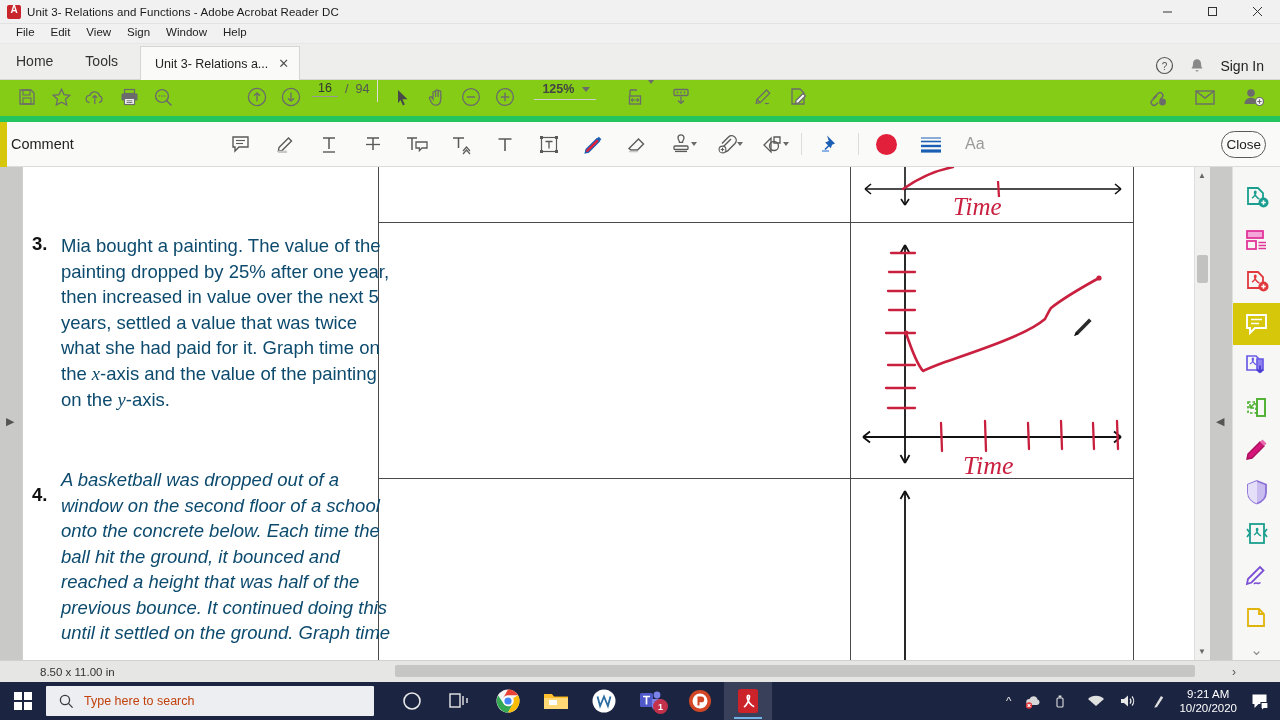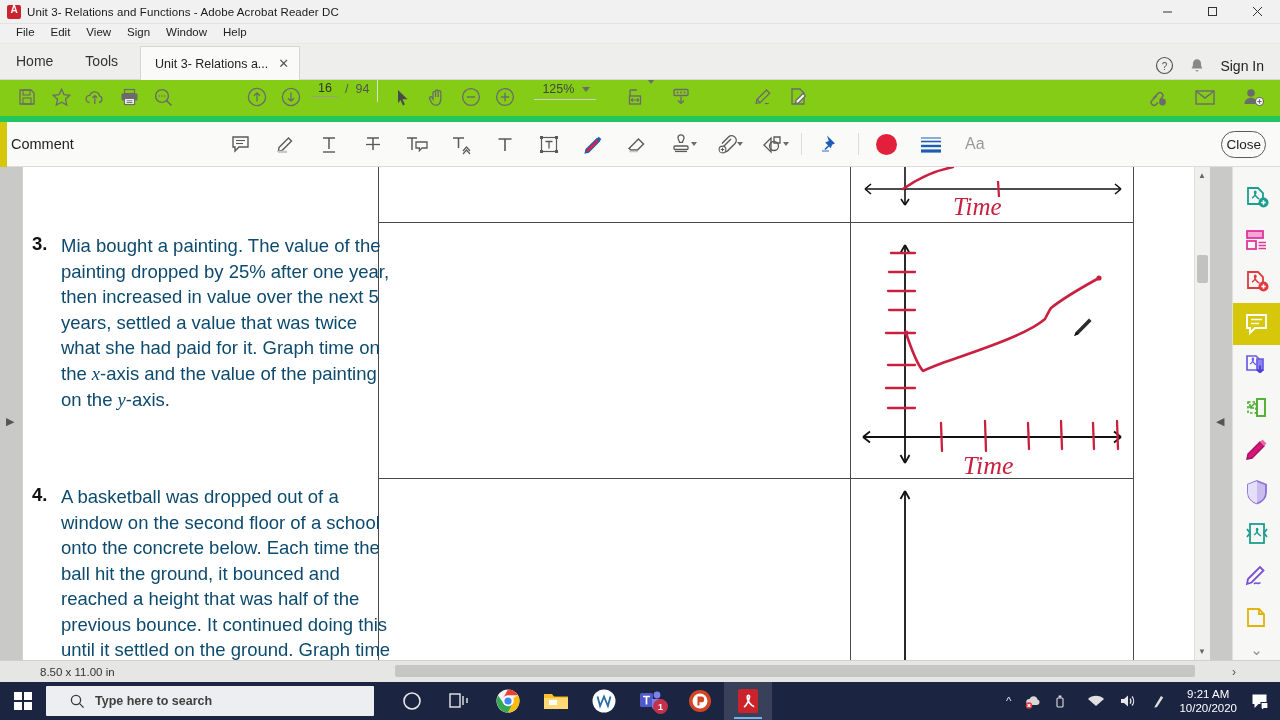--- a/index.html
+++ b/index.html
@@ -74,21 +74,21 @@
   }
   .pagenum {
     border-bottom: 1px solid #9a9a98; min-width: 26px; text-align: center; padding: 1px 3px;
     font-size: 12.5px; color: #333;
   }
   .pagetotal { color: #555; }
   .zoombox {
     display: flex; align-items: center; gap: 8px; margin-left: 12px;
     border-bottom: 1px solid #cfcfcd; padding: 2px 4px 3px 8px; min-width: 62px;
   }
-  .zoomval { font-size: 12.5px; color: #444; }
+  .zoomval { font-size: 12.5px; color: #444; font-weight: bold; }
   .caret { width: 0; height: 0; border-left: 4px solid transparent; border-right: 4px solid transparent;
            border-top: 5px solid #6b6b6b; }
   .caret.sm { border-left-width: 3px; border-right-width: 3px; border-top-width: 4px; }
 
   
   .commentbar {
     height: 45px; background: #fafaf8; border-bottom: 1px solid #dcdcda;
     display: flex; align-items: center; flex: 0 0 45px; position: relative;
   }
   .accent { width: 7px; height: 45px; background: #d6c70a; flex: none; }
@@ -161,21 +161,21 @@
   .hsarrow { font-size: 9px; color: #555; position: absolute; }
 
   
   .taskbar {
     height: 38px; background: #1b2440; display: flex; align-items: center; flex: 0 0 38px;
     position: relative;
   }
   .startbtn { width: 46px; height: 38px; display: flex; align-items: center; justify-content: center; }
   .searchbox {
     width: 328px; height: 30px; background: #eceef2; border-radius: 1px;
-    display: flex; align-items: center; gap: 10px; padding-left: 24px; font-size: 12.5px; color: #404040; font-weight: bold;
+    display: flex; align-items: center; gap: 10px; padding-left: 13px; font-size: 12.5px; color: #c2410c;
   }
   .tb-apps { display: flex; align-items: center; margin-left: 14px; gap: 0; }
   .tapp {
     width: 48px; height: 38px; display: flex; align-items: center; justify-content: center;
     position: relative;
   }
   .tapp.active { background: #39405a; }
   .tapp .underline {
     position: absolute; bottom: 1px; left: 10px; right: 10px; height: 2px; background: #74b3e8;
   }
@@ -544,21 +544,21 @@
           <div>Mia bought a painting.  The value of the</div>
           <div>painting dropped by 25% after one year,</div>
           <div>then increased in value over the next 5</div>
           <div>years, settled a value that was twice</div>
           <div>what she had paid for it.  Graph time on</div>
           <div>the <span class="ital">x</span>-axis and the value of the painting</div>
           <div>on the <span class="ital">y</span>-axis.</div>
         </div>
 
         <div class="qnum" style="left:9px; top:317px;">4.</div>
-        <div class="qtext" style="left:38px; top:317px; width:430px;">
+        <div class="qtext" style="left:38px; top:300px; width:430px;font-style:italic;">
           <div>A basketball was dropped out of a</div>
           <div>window on the second floor of a school</div>
           <div>onto the concrete below.  Each time the</div>
           <div>ball hit the ground, it bounced and</div>
           <div>reached a height that was half of the</div>
           <div>previous bounce. It continued doing this</div>
           <div>until it settled on the ground. Graph time</div>
         </div>
 
         <svg style="position:absolute; left:830px; top:0; width:280px; height:56px;" viewBox="0 0 280 56">

